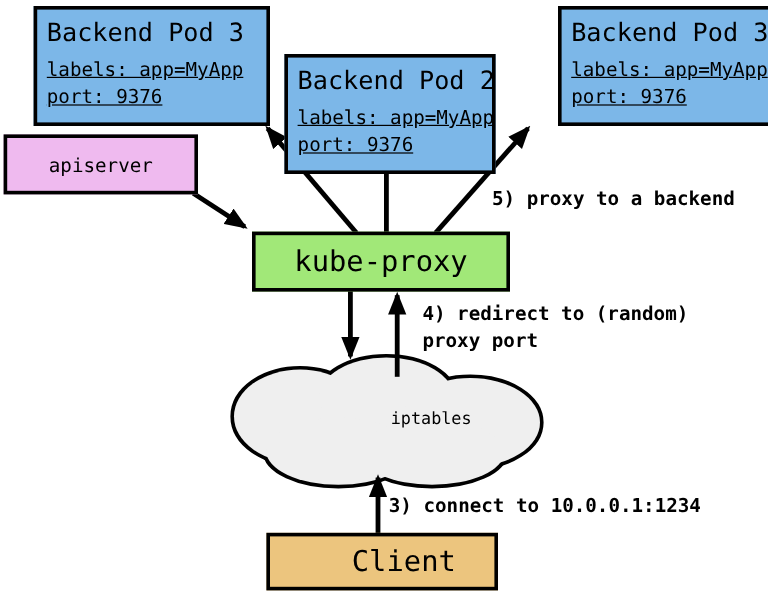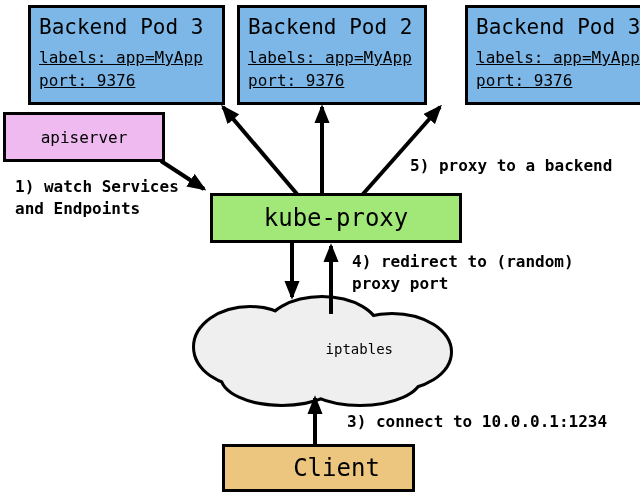--- a/index.html
+++ b/index.html
@@ -30,21 +30,21 @@
     align-items: center;
     justify-content: center;
   }
   .pod {
     background: var(--pod-fill);
     width: 197px; height: 100px;
     top: 5px;
     padding: 4px 4px 0 8px;
   }
   #pod-1 { left: 28px; }
-  #pod-2 { left: 237px; width: 190px; }
+  #pod-2 { left: 237px; width: 176px; margin-top: 40px; }
   #pod-3 { left: 465px; width: 216px; }
   .pod-title {
     font-size: 21px;
     line-height: 26px;
     margin: 2px 0 6px 0;
     white-space: nowrap;
   }
   .pod-detail {
     font-size: 16px;
     line-height: 23px;
@@ -52,41 +52,41 @@
     text-decoration: underline;
   }
   #apiserver-box {
     left: 3px; top: 112px;
     width: 162px; height: 50px;
     background: var(--apiserver-fill);
     font-size: 16px;
   }
   #kube-proxy-box {
     left: 210px; top: 193px;
-    width: 252px; height: 50px;
+    width: 215px; height: 50px;
     background: var(--kubeproxy-fill);
     font-size: 24px;
   }
   #client-box {
     left: 222px; top: 444px;
     width: 193px; height: 48px;
     background: var(--client-fill);
     font-size: 24px;
     padding-left: 36px;
   }
   .annotation {
     position: absolute;
     font-size: 16px;
     font-weight: bold;
     line-height: 22px;
     white-space: nowrap;
   }
   #annotation-step1 { left: 15px;  top: 176px; }
   #annotation-step2 { left: 64px;  top: 250px; }
-  #annotation-step3 { left: 347px; top: 411px; }
+  #annotation-step3 { left: 324px; top: 411px; }
   #annotation-step4 { left: 352px; top: 251px; }
   #annotation-step5 { left: 410px; top: 143px; margin-top: 12px; }
   #iptables-label {
     position: absolute;
     left: 253px; top: 341px;
     width: 140px;
     text-align: right;
     font-size: 14px;
     font-weight: normal;
   }
@@ -154,24 +154,20 @@
   </div>
   <div class="node center" id="kube-proxy-box">
     <span>kube-proxy</span>
   </div>
   <div class="node center" id="client-box">
     <span>Client</span>
   </div>
 
   <div id="iptables-label">iptables</div>
 
-  <div class="annotation" id="annotation-step1">
-    <div>1) watch Services</div>
-    <div>and Endpoints</div>
-  </div>
   <div class="annotation" id="annotation-step2">
   </div>
   <div class="annotation" id="annotation-step3">
     <div>3) connect to 10.0.0.1:1234</div>
   </div>
   <div class="annotation" id="annotation-step4">
     <div>4) redirect to (random)</div>
     <div>proxy port</div>
   </div>
   <div class="annotation" id="annotation-step5">

